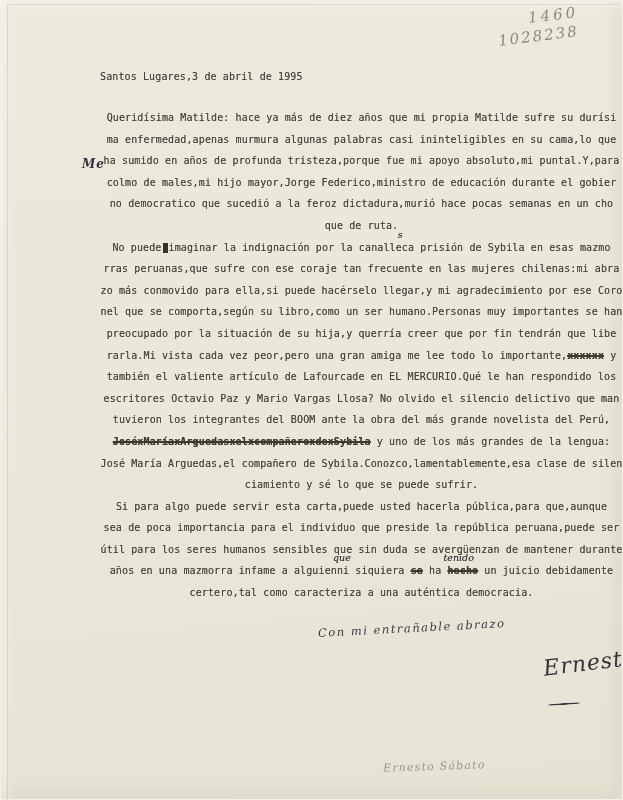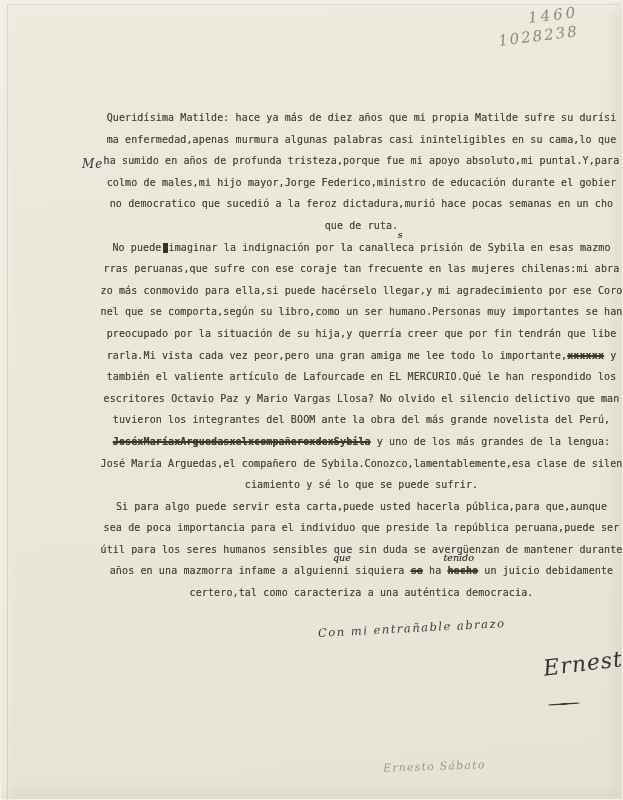--- a/index.html
+++ b/index.html
@@ -53,21 +53,21 @@
   }
   .ins{
     position:absolute;left:-4px;top:-13px;
     font-family:"DejaVu Serif",serif;font-style:italic;
     font-size:9.5px;color:#2f2e38;
     font-weight:normal;letter-spacing:0;
     text-decoration:none;white-space:nowrap;
   }
   .margin-note{
     position:absolute;left:82px;top:157px;
-    font-size:12px;font-weight:normal;letter-spacing:1px;
+    font-size:12px;font-weight:bold;letter-spacing:1px;
   }
   .pencil{
     font-family:"DejaVu Serif",serif;font-style:italic;
     color:#8e8a7b;
   }
   .archive-1{position:absolute;left:528px;top:6px;font-size:15px;letter-spacing:3px;transform:rotate(-7deg);}
   .archive-2{position:absolute;left:498px;top:27px;font-size:15px;letter-spacing:2px;transform:rotate(-7deg);}
   .closing{
     position:absolute;left:318px;top:621px;
     font-size:11.5px;letter-spacing:1.5px;transform:rotate(-3deg);
@@ -91,20 +91,21 @@
 </style>
 </head>
 <body>
 
 <div class="page">
   <div class="scan-edge"></div>
 
   <div class="pencil archive-1">1460</div>
   <div class="pencil archive-2">1028238</div>
 
+  <div class="typed dateline">Santos Lugares,3 de abril de 1995</div>
 
   <div class="ink margin-note">Me</div>
 
   <div class="typed letter-body"><div class="line">Queridísima Matilde: hace ya más de diez años que mi propia Matilde sufre su durísi</div><div class="line">ma enfermedad,apenas murmura algunas palabras casi ininteligibles en su cama,lo que</div><div class="line">ha sumido en años de profunda tristeza,porque fue mi apoyo absoluto,mi puntal.Y,para</div><div class="line">colmo de males,mi hijo mayor,Jorge Federico,ministro de educación durante el gobier</div><div class="line">no democratico que sucedió a la feroz dictadura,murió hace pocas semanas en un cho</div><div class="line">que de ruta.</div><div class="line"><span class="seg">No puede</span><span class="seg blot"></span><span class="seg">imaginar la indignación por la canalle</span><span class="seg">ca prisión de Sybila en esas mazmo<span class="ins">s</span></span></div><div class="line">rras peruanas,que sufre con ese coraje tan frecuente en las mujeres chilenas:mi abra</div><div class="line">zo más conmovido para ella,si puede hacérselo llegar,y mi agradecimiento por ese Coro</div><div class="line">nel que se comporta,según su libro,como un ser humano.Personas muy importantes se han</div><div class="line">preocupado por la situación de su hija,y querría creer que por fin tendrán que libe</div><div class="line"><span class="seg">rarla.Mi vista cada vez peor,pero una gran amiga me lee todo lo importante,</span><span class="seg strike">xxxxxx</span><span class="seg"> y</span></div><div class="line">también el valiente artículo de Lafourcade en EL MERCURIO.Qué le han respondido los</div><div class="line">escritores Octavio Paz y Mario Vargas Llosa? No olvido el silencio delictivo que man</div><div class="line">tuvieron los integrantes del BOOM ante la obra del más grande novelista del Perú,</div><div class="line"><span class="seg strike">JoséxMaríaxArguedasxelxcompañeroxdexSybila</span><span class="seg"> y uno de los más grandes de la lengua:</span></div><div class="line">José María Arguedas,el compañero de Sybila.Conozco,lamentablemente,esa clase de silen</div><div class="line">ciamiento y sé lo que se puede sufrir.</div><div class="line">Si para algo puede servir esta carta,puede usted hacerla pública,para que,aunque</div><div class="line">sea de poca importancia para el individuo que preside la república peruana,puede ser</div><div class="line">útil para los seres humanos sensibles que sin duda se avergüenzan de mantener durante</div><div class="line"><span class="seg">años en una mazmorra infame a alguien</span><span class="seg">ni siquiera <span class="ins">que</span></span><span class="seg strike">se</span><span class="seg"> ha </span><span class="seg strike">hecho<span class="ins">tenido</span></span><span class="seg"> un juicio debidamente</span></div><div class="line">certero,tal como caracteriza a una auténtica democracia.</div></div>
 
   <div class="ink closing">Con mi entrañable abrazo</div>
 
   <div class="ink signature">Ernesto</div>
   <div class="signature-flourish"></div>
 

